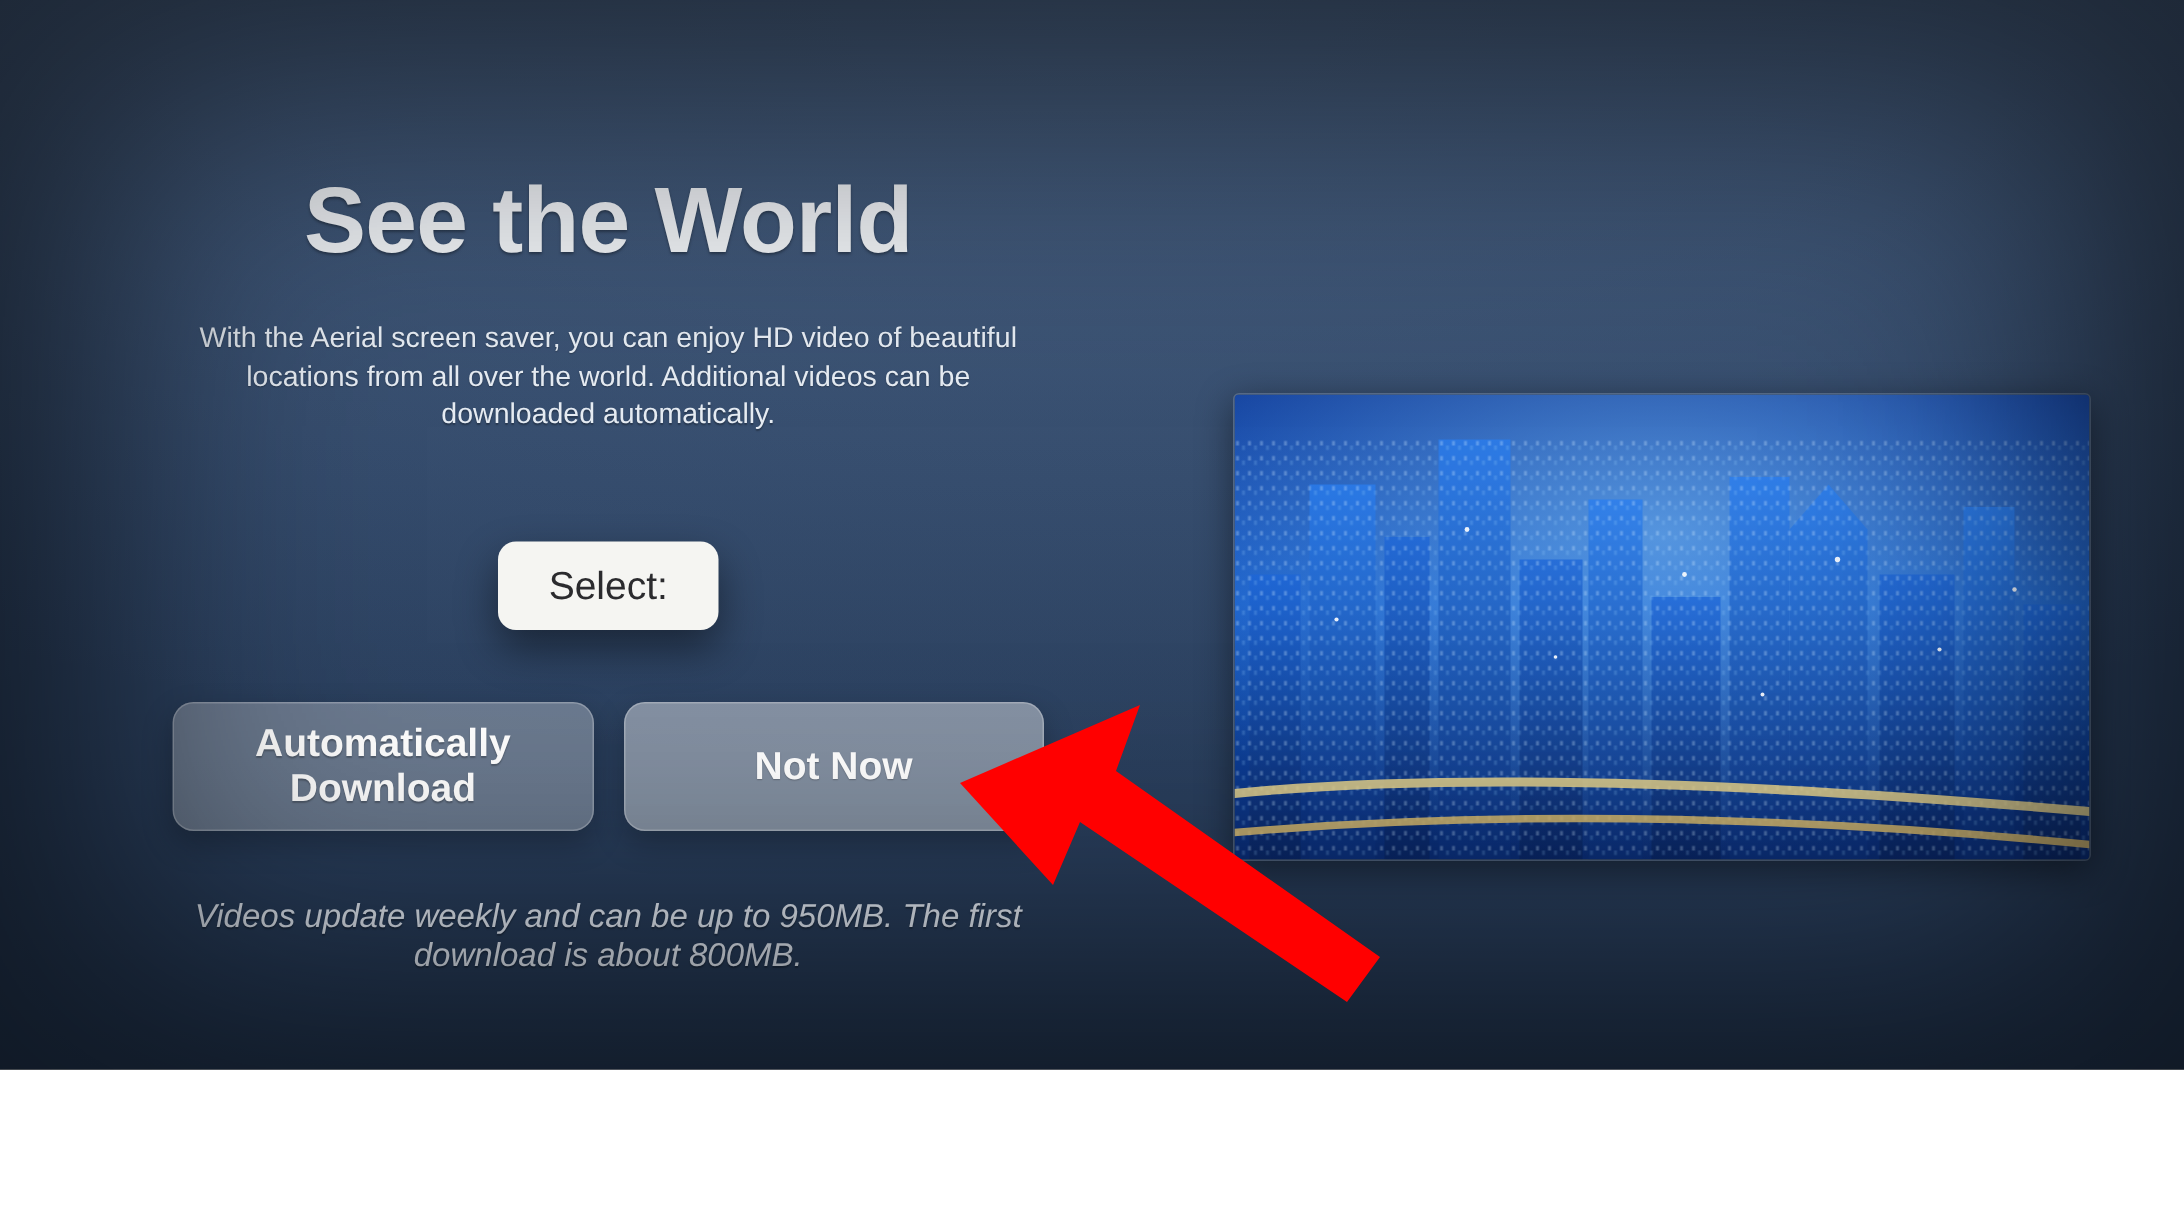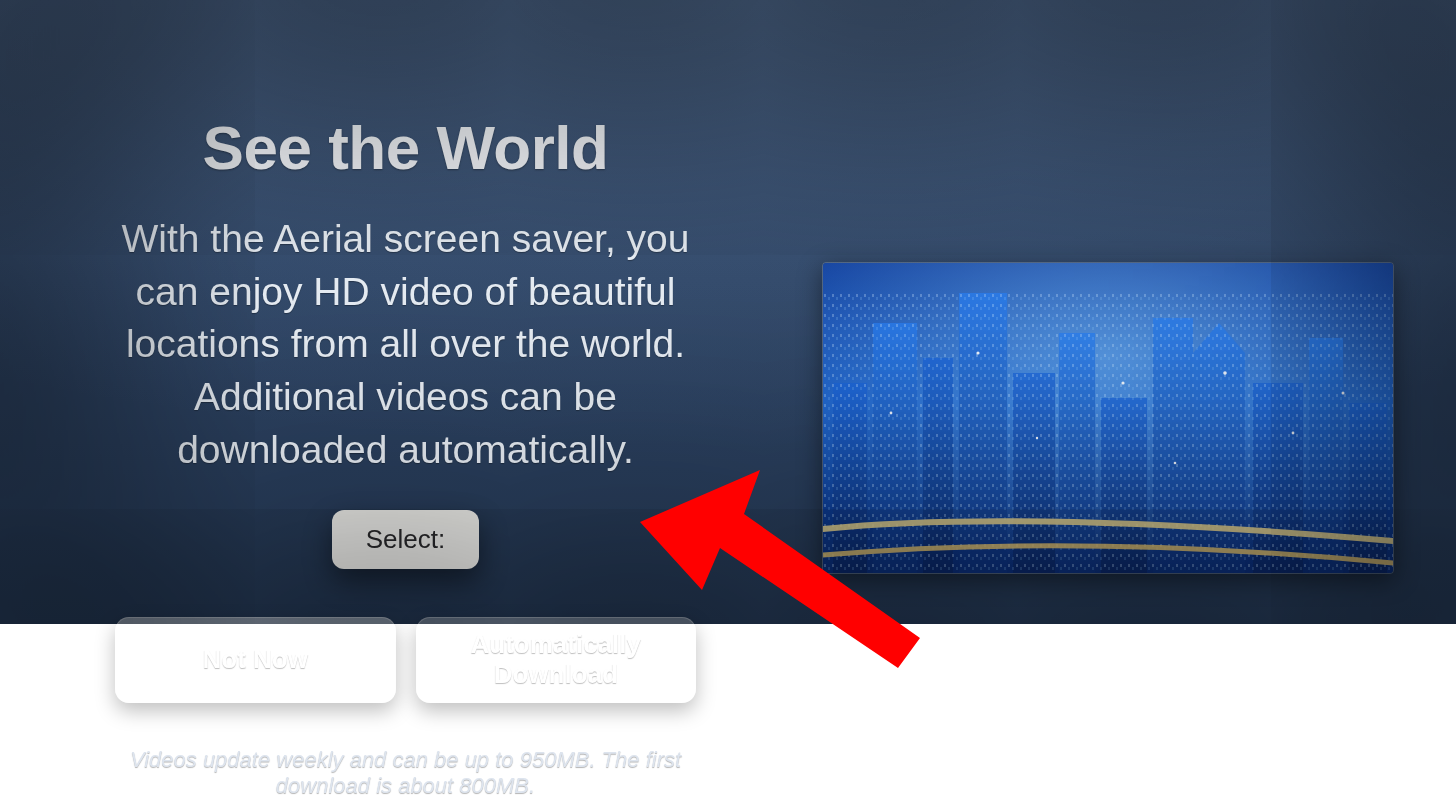--- a/index.html
+++ b/index.html
@@ -1,35 +1,35 @@
 <!DOCTYPE html>
 <html><head>
 <meta charset="utf-8">
 <style>
   html,body{margin:0;padding:0;width:1456px;height:812px;overflow:hidden;
     font-family:-apple-system,BlinkMacSystemFont,'Helvetica Neue',Arial,sans-serif;}
-  .screen{position:relative;width:1456px;height:624px;
+  .screen{position:relative;width:1456px;height:713px;
     background:
       radial-gradient(ellipse 160% 120% at 50% 0%, rgba(120,155,195,.25), rgba(0,0,0,0) 60%),
       linear-gradient(180deg,#3a4f6e 0%, #2f4565 45%, #243854 100%);
     color:#f0f3f7;}
   
   .screen::after{content:"";position:absolute;inset:0;pointer-events:none;
     box-shadow:inset 0 0 260px 80px rgba(0,0,0,.55);}
 
   .left-col{position:absolute;left:115px;right:760px;top:112px;bottom:60px;
     text-align:center;}
   .title{font-size:62px;font-weight:700;letter-spacing:-.5px;margin:0 0 30px;
     text-shadow:0 1px 2px rgba(0,0,0,.35);}
-  .desc{font-size:39px;line-height:1.35;font-weight:500;color:#e6ecf3;
+  .desc{font-size:19px;line-height:1.35;font-weight:500;color:#e6ecf3;
     margin:0 auto 34px;max-width:640px;text-shadow:0 1px 1px rgba(0,0,0,.3);}
 
   .select-pill{display:inline-block;background:#f5f5f2;color:#2b2b2e;
     padding:14px 34px;border-radius:12px;font-size:26px;font-weight:500;
-    box-shadow:0 12px 28px rgba(0,0,0,.45);}
+    box-shadow:0 12px 28px rgba(0,0,0,.45);margin-top:37px;}
 
   .btn-row{display:flex;gap:20px;justify-content:center;margin-top:48px;}
   .btn{flex:1;max-width:300px;height:86px;border-radius:14px;border:none;
     background:rgba(255,255,255,.30);color:#fff;font-size:26px;font-weight:600;
     display:flex;align-items:center;justify-content:center;text-align:center;
     line-height:1.15;padding:0 18px;cursor:pointer;
     box-shadow:0 0 0 1px rgba(255,255,255,.25) inset, 0 8px 20px rgba(0,0,0,.25);
     text-shadow:0 1px 1px rgba(0,0,0,.25);}
   .btn.focus{background:rgba(255,255,255,.42);}
 
@@ -49,25 +49,25 @@
 
 <div class="screen">
 
   <div class="left-col">
     <h1 class="title">See the World</h1>
     <p class="desc">With the Aerial screen saver, you can enjoy HD video of beautiful locations from all over the world. Additional videos can be downloaded automatically.</p>
 
     <span class="select-pill">Select:</span>
 
     <div class="btn-row">
+      <button class="btn">
+        <span>Automatically Download</span>
+      </button>
       <button class="btn focus">
         <span>Not Now</span>
-      </button>
-      <button class="btn">
-        <span>Automatically Download</span>
       </button>
     </div>
 
     <p class="footnote">Videos update weekly and can be up to 950MB. The first download is about 800MB.</p>
   </div>
 
   <div class="preview" aria-label="Aerial night cityscape preview">
     
     <svg viewBox="0 0 570 310" width="570" height="310" preserveAspectRatio="xMidYMid slice" aria-hidden="true">
       <defs>

